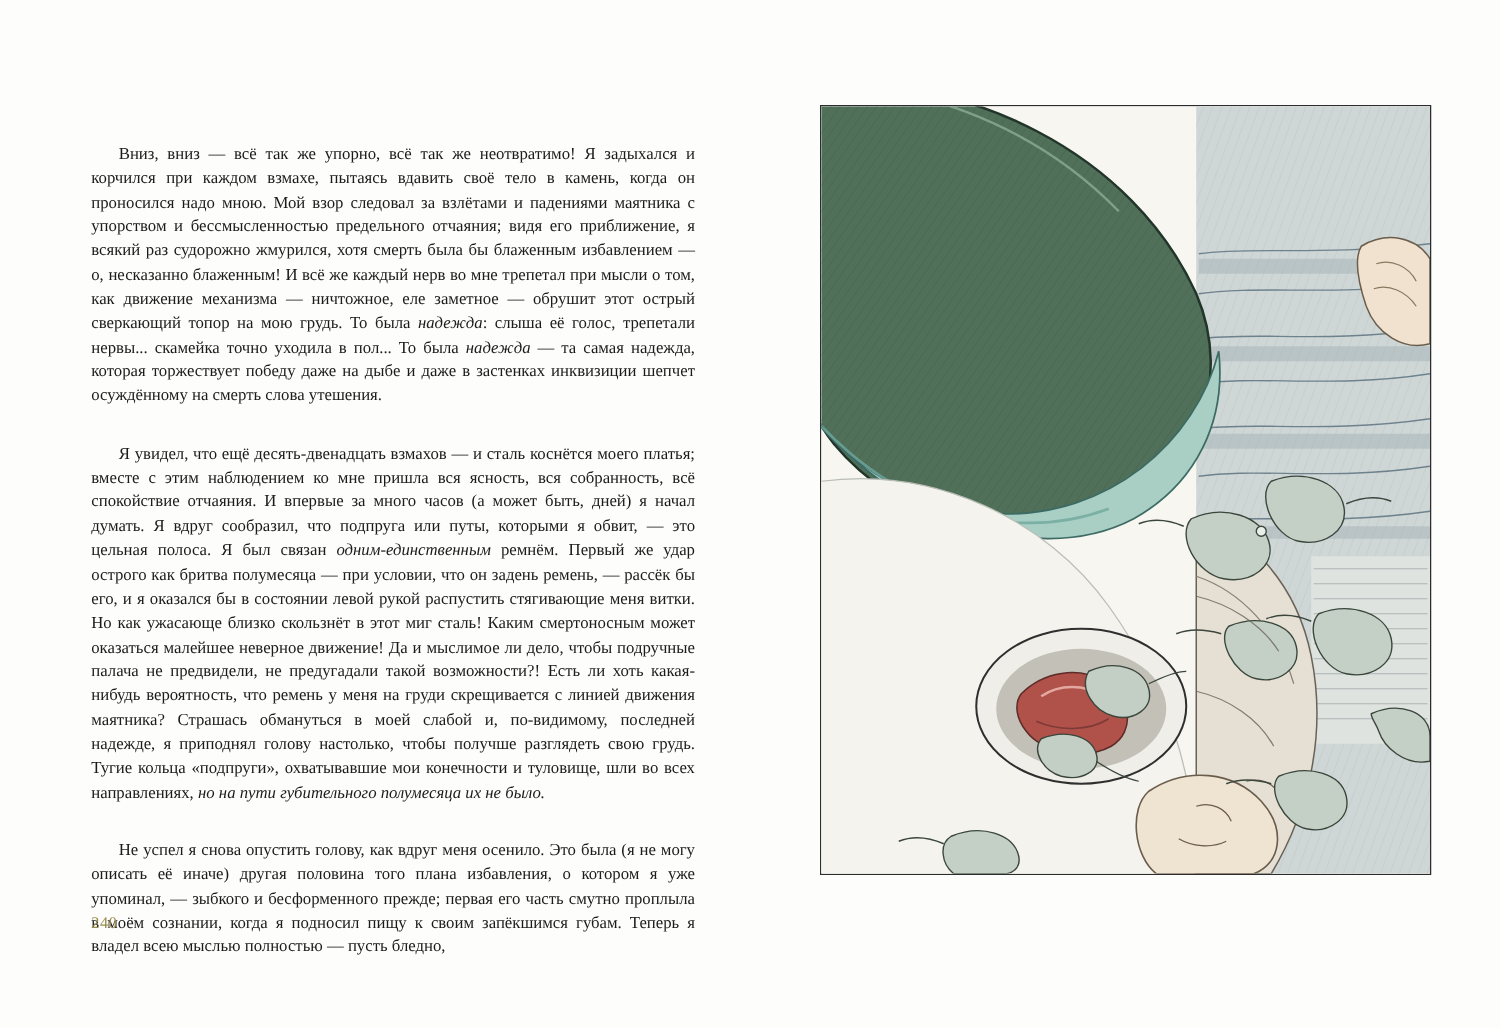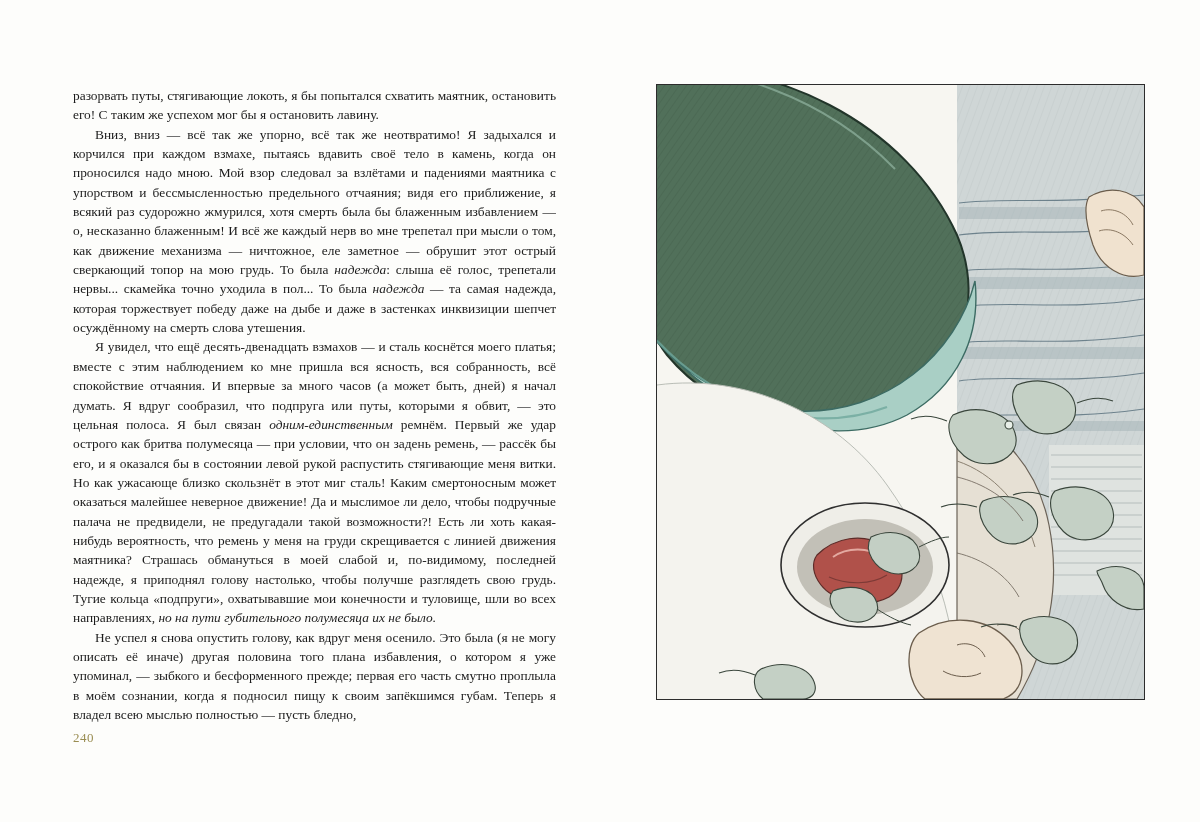--- a/index.html
+++ b/index.html
@@ -37,20 +37,21 @@
     color: #1b1b1b;
     text-align: justify;
     -webkit-hyphens: auto;
     hyphens: auto;
   }
   .text-column p {
     margin: 0;
   }
   .text-column p.indent {
     text-indent: 22px;
+    margin-top: 27px;
   }
   .text-column em {
     font-style: italic;
   }
   .folio {
     position: absolute;
     left: 73px;
     top: 730px;
     font-size: 13px;
     color: #9a8d52;
@@ -80,21 +81,20 @@
     height: 100%;
   }
 </style>
 </head>
 <body>
 
 <div class="page-spread">
 
   <div class="text-page">
     <div class="text-column" id="body-text">
-        <p><span>разорвать путы, стягивающие локоть, я бы попытался схватить маятник, остановить его! С таким же успехом мог бы я остановить лавину.</span></p>
         <p class="indent"><span>Вниз, вниз — всё так же упорно, всё так же неотвратимо! Я задыхался и корчился при каждом взмахе, пытаясь вдавить своё тело в камень, когда он проносился надо мною. Мой взор следовал за взлётами и падениями маятника с упорством и бессмысленностью предельного отчаяния; видя его приближение, я всякий раз судорожно жмурился, хотя смерть была бы блаженным избавлением — о, несказанно блаженным! И всё же каждый нерв во мне трепетал при мысли о том, как движение механизма — ничтожное, еле заметное — обрушит этот острый сверкающий топор на мою грудь. То была </span><em>надежда</em><span>: слыша её голос, трепетали нервы... скамейка точно уходила в пол... То была </span><em>надежда</em><span> — та самая надежда, которая торжествует победу даже на дыбе и даже в застенках инквизиции шепчет осуждённому на смерть слова утешения.</span></p>
         <p class="indent"><span>Я увидел, что ещё десять-двенадцать взмахов — и сталь коснётся моего платья; вместе с этим наблюдением ко мне пришла вся ясность, вся собранность, всё спокойствие отчаяния. И впервые за много часов (а может быть, дней) я начал думать. Я вдруг сообразил, что подпруга или путы, которыми я обвит, — это цельная полоса. Я был связан </span><em>одним-единственным</em><span> ремнём. Первый же удар острого как бритва полумесяца — при условии, что он задень ремень, — рассёк бы его, и я оказался бы в состоянии левой рукой распустить стягивающие меня витки. Но как ужасающе близко скользнёт в этот миг сталь! Каким смертоносным может оказаться малейшее неверное движение! Да и мыслимое ли дело, чтобы подручные палача не предвидели, не предугадали такой возможности?! Есть ли хоть какая-нибудь вероятность, что ремень у меня на груди скрещивается с линией движения маятника? Страшась обмануться в моей слабой и, по-видимому, последней надежде, я приподнял голову настолько, чтобы получше разглядеть свою грудь. Тугие кольца «подпруги», охватывавшие мои конечности и туловище, шли во всех направлениях, </span><em>но на пути губительного полумесяца их не было.</em></p>
         <p class="indent"><span>Не успел я снова опустить голову, как вдруг меня осенило. Это была (я не могу описать её иначе) другая половина того плана избавления, о котором я уже упоминал, — зыбкого и бесформенного прежде; первая его часть смутно проплыла в моём сознании, когда я подносил пищу к своим запёкшимся губам. Теперь я владел всею мыслью полностью — пусть бледно,</span></p>
       </div>
     <div class="folio">240</div>
   </div>
 
   <div class="plate-page">
     <div class="plate-frame">
       <svg viewBox="0 0 487 614" preserveAspectRatio="none">

